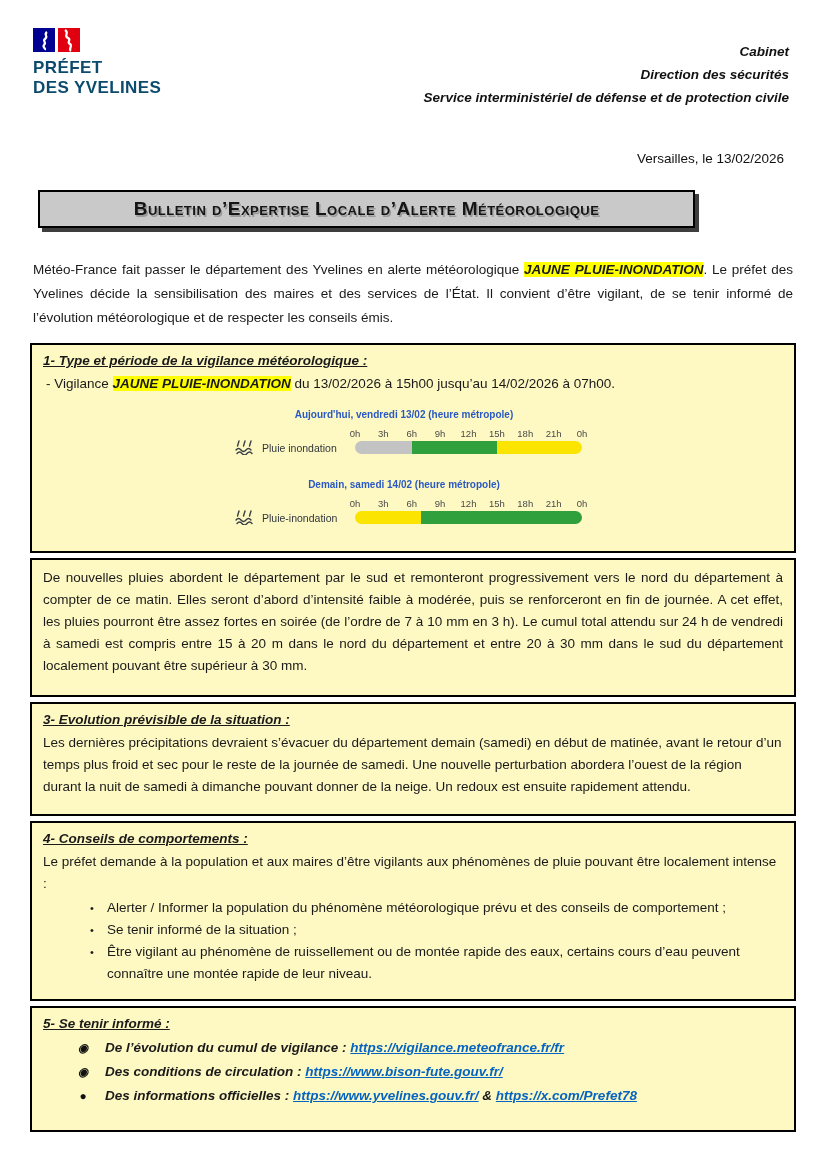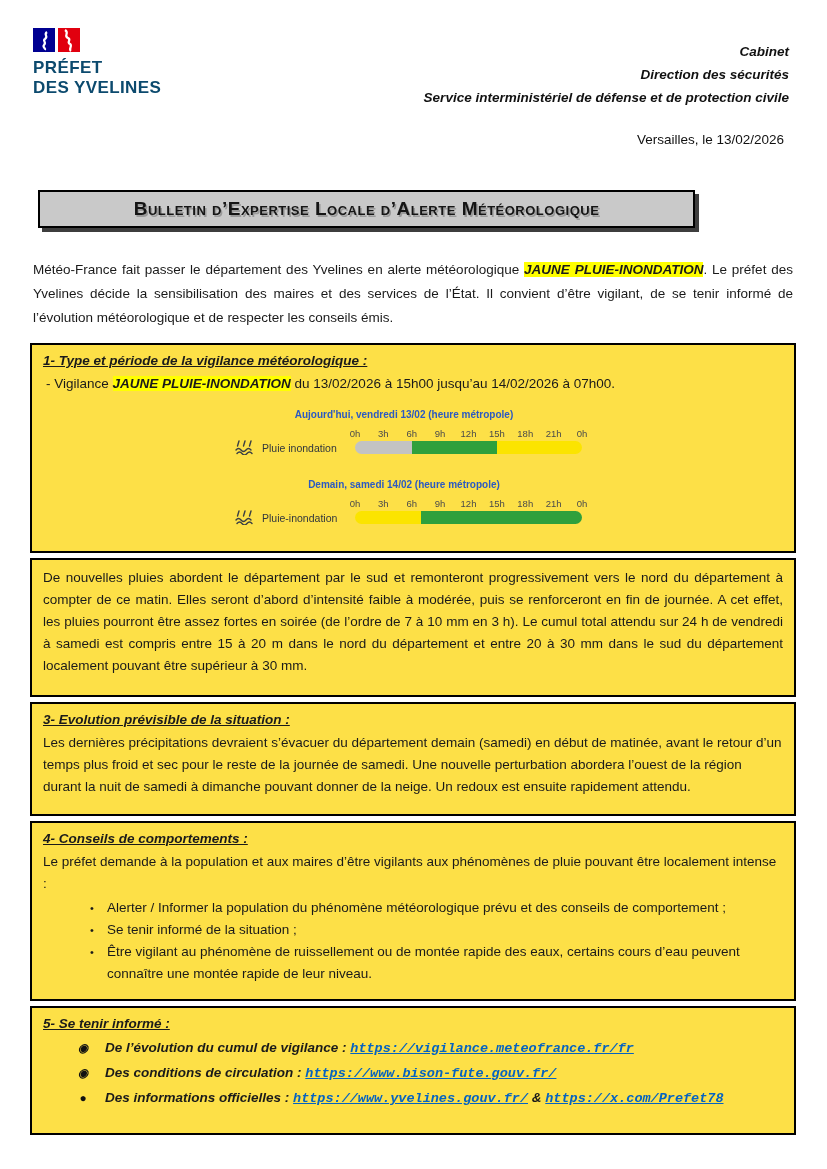--- a/index.html
+++ b/index.html
@@ -14,40 +14,40 @@
   .flag { display:flex; gap:3px; height:24px; width:50px; margin-bottom:6px; position:relative; }
   .flag .b { width:22px; height:24px; background:#000091; position:relative; overflow:hidden;}
   .flag .r { width:22px; height:24px; background:#e1000f; position:relative; overflow:hidden;}
   .flag svg { position:absolute; inset:0; }
   .logo-title { font-size:17px; font-weight:bold; letter-spacing:.4px; line-height:20px; color:#0c4a6e; }
   .motto { margin-top:6px; font-family:"DejaVu Serif", serif; font-style:italic; font-size:9.5px; line-height:13px; color:#222; }
   .header-right {
     position:absolute; top:40px; right:38px; text-align:right;
     font-weight:bold; font-style:italic; font-size:13.5px; line-height:23px; color:#111;
   }
-  .dateline { position:absolute; top:132px; right:43px; font-size:13.5px; color:#111; }
+  .dateline { position:absolute; top:151px; right:43px; font-size:13.5px; color:#111; }
   
   .banner {
     position:absolute; top:190px; left:38px; width:657px; height:38px;
     background:#c9c9c9; border:2px solid #000; box-shadow:4px 4px 0 0 #3e3e3e;
     display:flex; align-items:center; justify-content:center;
   }
   .banner span {
     font-variant:small-caps; font-weight:bold; font-size:19px; letter-spacing:.5px;
     color:#151515; text-shadow:1.5px 1.5px 0 #9a9a9a;
   }
   
   .intro {
     position:absolute; top:258px; left:33px; width:760px;
     font-size:13.5px; line-height:24px; text-align:justify;
   }
   .hl { background:#ffff00; font-weight:bold; font-style:italic; }
   
   .boxes { position:absolute; top:343px; left:30px; width:766px; }
-  .box { border:2px solid #000; background:#fde047; padding:5px 11px 8px 11px; margin-bottom:5px; }
+  .box { border:2px solid #000; background:#fef9c3; padding:5px 11px 8px 11px; margin-bottom:5px; }
   .box-heading { font-size:13.5px; font-weight:bold; font-style:italic; text-decoration:underline; line-height:21px; }
   .box-body { font-size:13.5px; line-height:22px; margin-top:2px; }
   .just { text-align:justify; }
   
   .chart { margin:14px 0 10px 192px; width:360px; }
   .chart-title { margin-left:54px; width:230px; text-align:center; font-size:10px; font-weight:bold; color:#2b59c3; }
   .chart-ticks { position:relative; margin-left:120px; width:227px; height:12px; margin-top:8px; }
   .chart-ticks .tick { position:absolute; transform:translateX(-50%); font-size:9.5px; color:#4a4a4a; white-space:nowrap; }
   .chart-row { display:flex; align-items:center; }
   .chart-label-wrap { width:120px; display:flex; align-items:center; gap:7px; }
@@ -56,21 +56,21 @@
   .chart-bar .seg { height:100%; }
   .chart2 { margin-top:24px; }
   
   .blist { margin-top:2px; }
   .blist .li { display:flex; font-size:13.5px; line-height:22px; }
   .blist .bullet { width:26px; text-align:center; flex:0 0 26px; font-size:11px; }
   .sec4 .li { padding-left:34px; }
   .sec4 .bullet { flex-basis:30px; width:30px; }
   .sec5 .li { padding-left:18px; font-weight:bold; font-style:italic; line-height:24px; }
   .sec5 .bullet { flex-basis:44px; width:44px; font-size:12px; color:#111; }
-  a.doc-link { color:#0563c1; text-decoration:underline; font-weight:bold; font-style:italic;font-family:Liberation Mono, monospace; }
+  a.doc-link { color:#0563c1; text-decoration:underline; font-weight:bold; font-style:italic; }
 </style>
 </head>
 <body>
 
 <div class="page">
 
   <div class="logo-block">
     <div class="flag">
       <div class="b">
         <svg viewBox="0 0 22 24">

